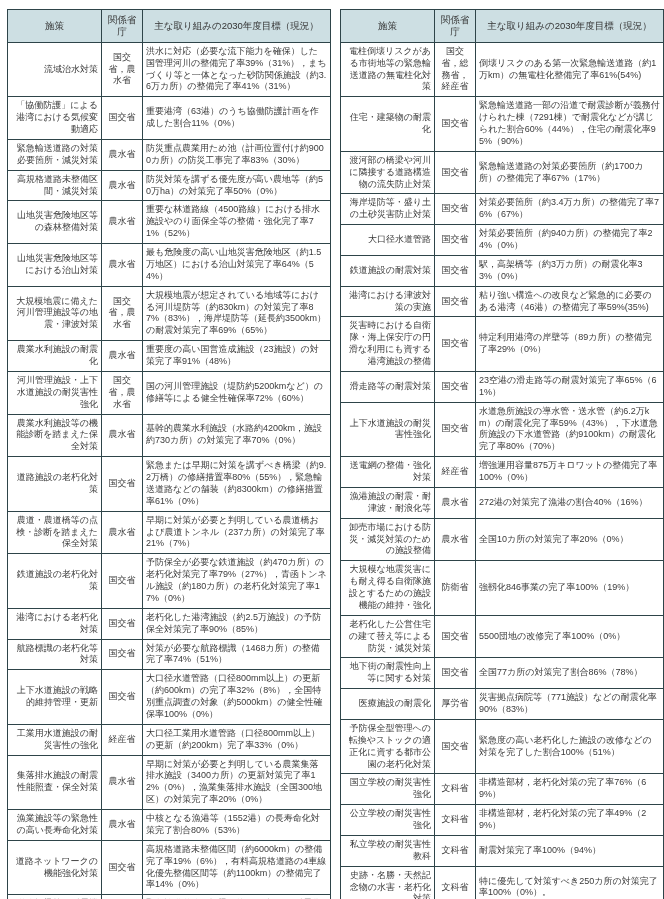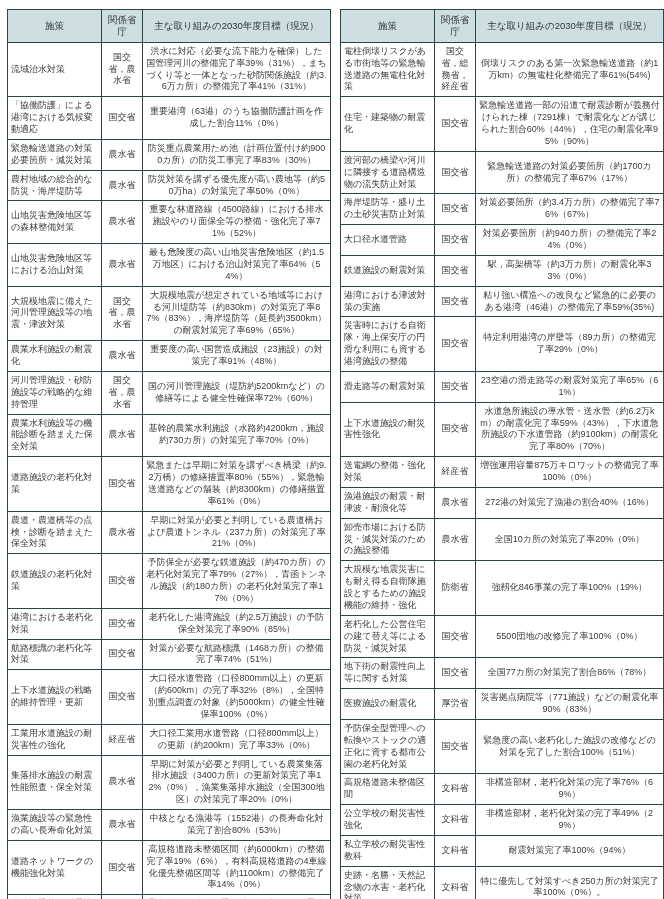--- a/index.html
+++ b/index.html
@@ -42,23 +42,23 @@
   }
   table.measures td {
     border: 1px solid #2e4449;
     font-size: 9px;
     line-height: 1.32;
     vertical-align: middle;
     color: #3a3a3a;
     padding: 3px 3px;
     word-break: break-all;
   }
-  td.measure  { text-align: left; padding-left: 4px; }
+  td.measure  { text-align: right; padding-left: 4px; }
   td.ministry { text-align: center; padding-left: 2px; padding-right: 2px; }
-  td.target   { text-align: center; padding-left: 4px; }
+  td.target   { text-align: left; padding-left: 4px; }
 </style>
 </head>
 <body>
 
 <div class="page">
   <div class="tables-wrap">
 
     <table class="measures">
       <colgroup>
           <col class="c-measure">
@@ -82,21 +82,21 @@
             <td class="measure">「協働防護」による港湾における気候変動適応</td>
             <td class="ministry">国交省</td>
             <td class="target">重要港湾（63港）のうち協働防護計画を作成した割合11%（0%）</td>
           </tr>
           <tr>
             <td class="measure">緊急輸送道路の対策必要箇所・減災対策</td>
             <td class="ministry">農水省</td>
             <td class="target">防災重点農業用ため池（計画位置付け約9000カ所）の防災工事完了率83%（30%）</td>
           </tr>
           <tr>
-            <td class="measure">農村地域の総合的な防災・海岸堤防等</td>
+            <td class="measure">高規格道路未整備区間・減災対策</td>
             <td class="ministry">農水省</td>
             <td class="target">防災対策を講ずる優先度が高い農地等（約50万ha）の対策完了率50%（0%）</td>
           </tr>
           <tr>
             <td class="measure">山地災害危険地区等の森林整備対策</td>
             <td class="ministry">農水省</td>
             <td class="target">重要な林道路線（4500路線）における排水施設やのり面保全等の整備・強化完了率71%（52%）</td>
           </tr>
           <tr>
             <td class="measure">山地災害危険地区等における治山対策</td>
@@ -107,38 +107,38 @@
             <td class="measure">大規模地震に備えた河川管理施設等の地震・津波対策</td>
             <td class="ministry">国交省，農水省</td>
             <td class="target">大規模地震が想定されている地域等における河川堤防等（約830km）の対策完了率87%（83%），海岸堤防等（延長約3500km）の耐震対策完了率69%（65%）</td>
           </tr>
           <tr>
             <td class="measure">農業水利施設の耐震化</td>
             <td class="ministry">農水省</td>
             <td class="target">重要度の高い国営造成施設（23施設）の対策完了率91%（48%）</td>
           </tr>
           <tr>
-            <td class="measure">河川管理施設・砂防施設等の戦略的な維持管理</td>
+            <td class="measure">河川管理施設・上下水道施設の耐災害性強化</td>
             <td class="ministry">国交省，農水省</td>
             <td class="target">国の河川管理施設（堤防約5200kmなど）の修繕等による健全性確保率72%（60%）</td>
           </tr>
           <tr>
             <td class="measure">農業水利施設等の機能診断を踏まえた保全対策</td>
             <td class="ministry">農水省</td>
             <td class="target">基幹的農業水利施設（水路約4200km，施設約730カ所）の対策完了率70%（0%）</td>
           </tr>
           <tr>
             <td class="measure">道路施設の老朽化対策</td>
             <td class="ministry">国交省</td>
             <td class="target">緊急または早期に対策を講ずべき橋梁（約9.2万橋）の修繕措置率80%（55%），緊急輸送道路などの舗装（約8300km）の修繕措置率61%（0%）</td>
           </tr>
           <tr>
             <td class="measure">農道・農道橋等の点検・診断を踏まえた保全対策</td>
             <td class="ministry">農水省</td>
-            <td class="target">早期に対策が必要と判明している農道橋および農道トンネル（237カ所）の対策完了率21%（0%）</td>
+            <td class="target">早期に対策が必要と判明している農道橋および農道トンネル（237カ所）の対策完了率21%（7%）</td>
           </tr>
           <tr>
             <td class="measure">鉄道施設の老朽化対策</td>
             <td class="ministry">国交省</td>
             <td class="target">予防保全が必要な鉄道施設（約470カ所）の老朽化対策完了率79%（27%），青函トンネル施設（約180カ所）の老朽化対策完了率17%（0%）</td>
           </tr>
           <tr>
             <td class="measure">港湾における老朽化対策</td>
             <td class="ministry">国交省</td>
             <td class="target">老朽化した港湾施設（約2.5万施設）の予防保全対策完了率90%（85%）</td>
@@ -279,21 +279,21 @@
             <td class="measure">医療施設の耐震化</td>
             <td class="ministry">厚労省</td>
             <td class="target">災害拠点病院等（771施設）などの耐震化率90%（83%）</td>
           </tr>
           <tr>
             <td class="measure">予防保全型管理への転換やストックの適正化に資する都市公園の老朽化対策</td>
             <td class="ministry">国交省</td>
             <td class="target">緊急度の高い老朽化した施設の改修などの対策を完了した割合100%（51%）</td>
           </tr>
           <tr>
-            <td class="measure">高規格道路未整備区間</td>
+            <td class="measure">国立学校の耐災害性強化</td>
             <td class="ministry">文科省</td>
             <td class="target">非構造部材，老朽化対策の完了率76%（69%）</td>
           </tr>
           <tr>
             <td class="measure">公立学校の耐災害性強化</td>
             <td class="ministry">文科省</td>
             <td class="target">非構造部材，老朽化対策の完了率49%（29%）</td>
           </tr>
           <tr>
             <td class="measure">私立学校の耐災害性教科</td>

